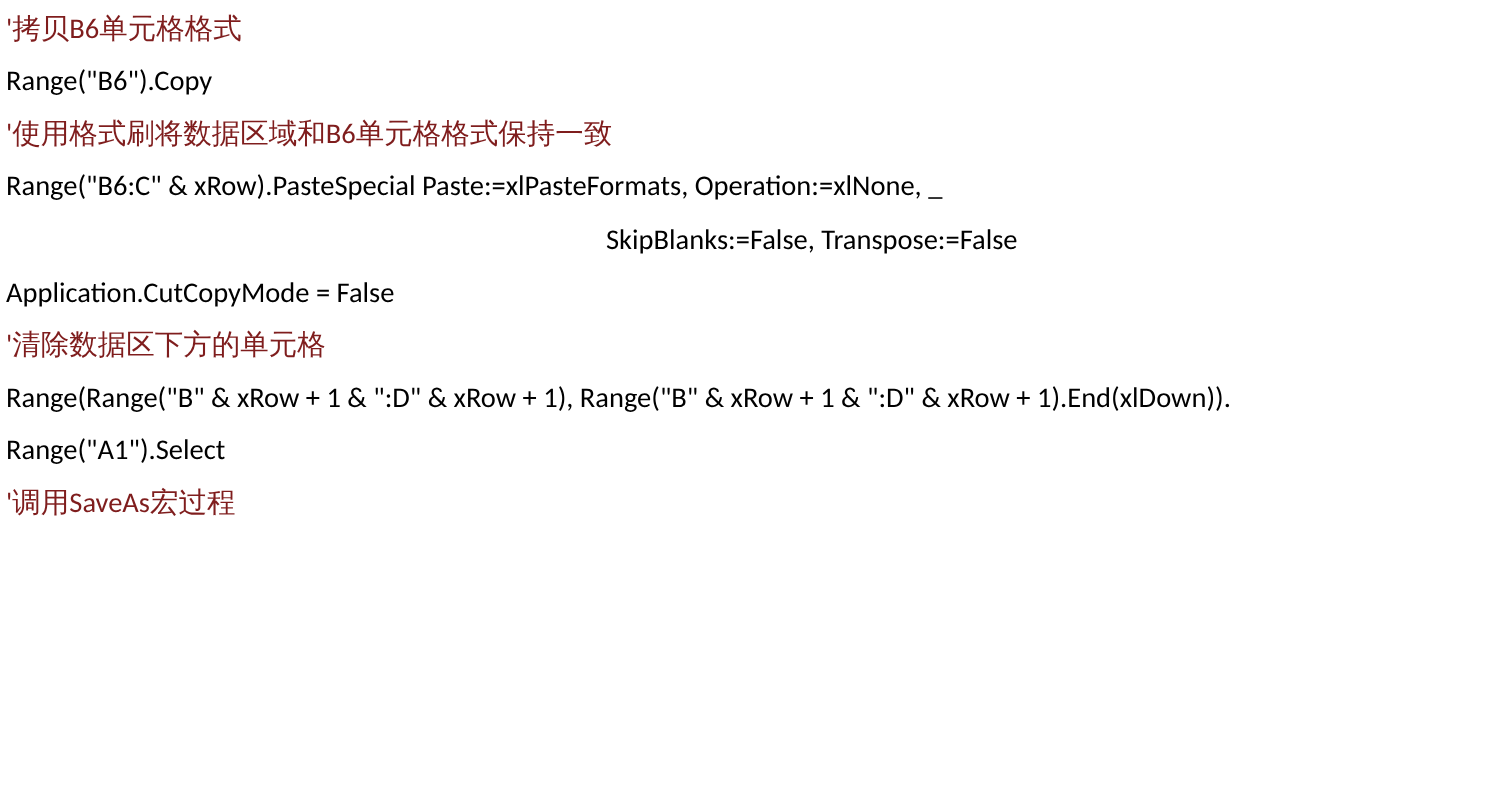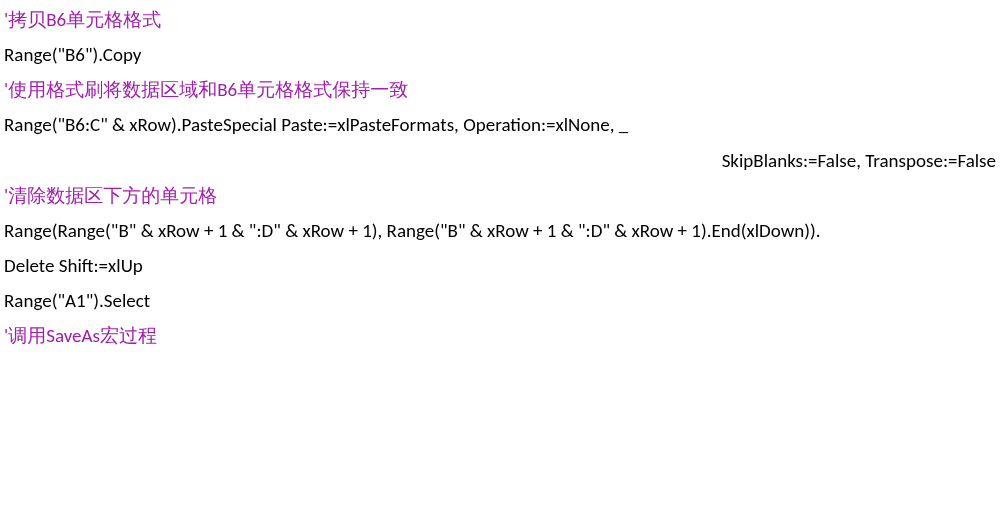--- a/index.html
+++ b/index.html
@@ -11,40 +11,39 @@
       width: 1000px;
       height: 528px;
       background: #ffffff;
       font-family: "Calibri", "Microsoft YaHei", sans-serif;
       font-size: 19px;
       line-height: 1.85;
       padding: 2px 4px;
       color: #000000;
     }
     .comment {
-      color: #a21caf;
+      color: #7f1d1d;
     }
     .code {
       color: #000000;
     }
     .line {
       display: block;
     }
     .indent {
       padding-left: 400px;
-      text-align: right;
     }
   </style>
 </head>
 <body>
 
 <div>
   <span class="line comment">'拷贝B6单元格格式</span>
   <span class="line code">Range("B6").Copy</span>
   <span class="line comment">'使用格式刷将数据区域和B6单元格格式保持一致</span>
   <span class="line code">Range("B6:C" &amp; xRow).PasteSpecial Paste:=xlPasteFormats, Operation:=xlNone, _</span>
   <span class="line code indent">SkipBlanks:=False, Transpose:=False</span>
+  <span class="line code">Application.CutCopyMode = False</span>
   <span class="line comment">'清除数据区下方的单元格</span>
   <span class="line code">Range(Range("B" &amp; xRow + 1 &amp; ":D" &amp; xRow + 1), Range("B" &amp; xRow + 1 &amp; ":D" &amp; xRow + 1).End(xlDown)).</span>
-  <span class="line code">Delete Shift:=xlUp</span>
   <span class="line code">Range("A1").Select</span>
   <span class="line comment">'调用SaveAs宏过程</span>
 </div>
 
 </body></html>

